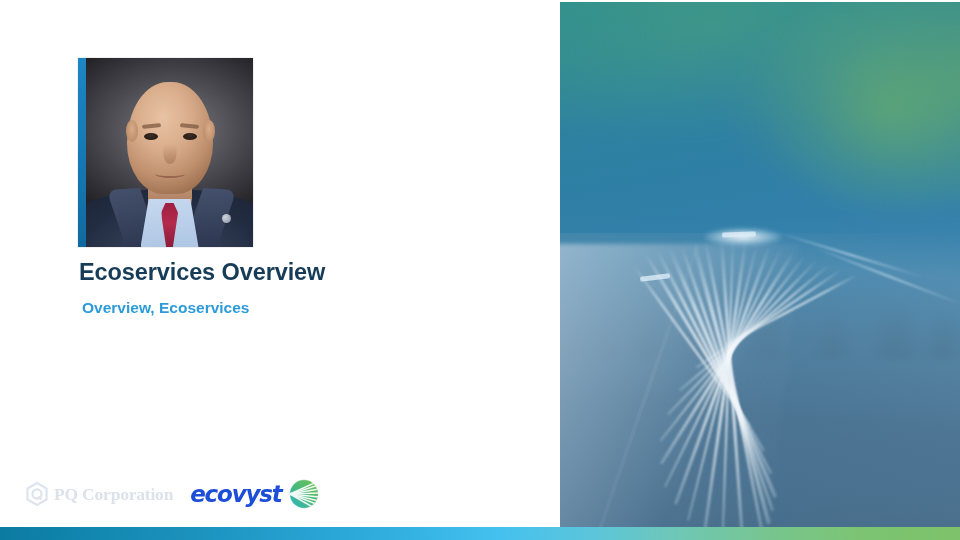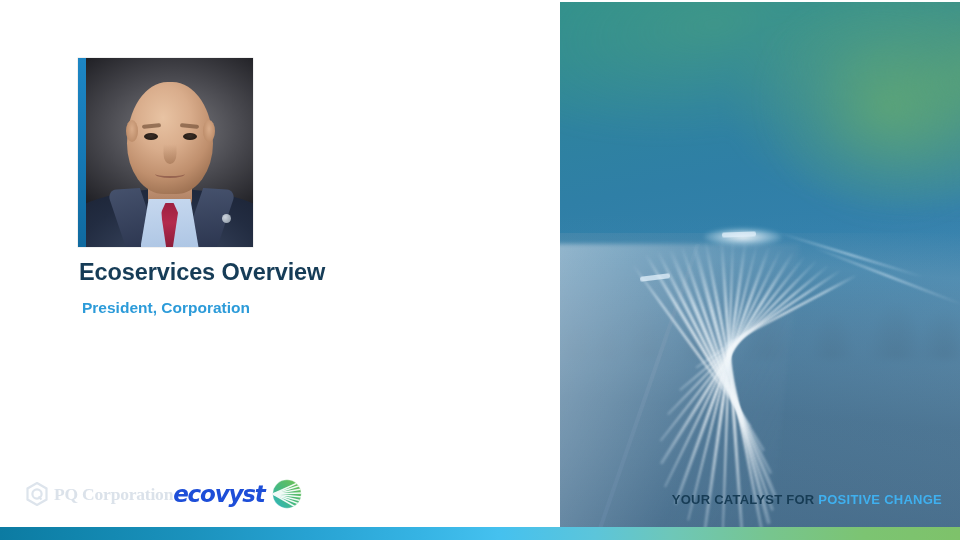--- a/index.html
+++ b/index.html
@@ -189,20 +189,21 @@
     white-space: nowrap;
   }
 
   
   #logo-bar {
     position: absolute;
     left: 26px;
     bottom: 30px;
     display: flex;
     align-items: center;
+    gap: 17px;
     justify-content: space-between;
   }
   #pq-logo {
     display: flex;
     align-items: center;
     gap: 6px;
     opacity: 1;
   }
   #pq-mark { display: block; }
   #pq-wordmark {
@@ -414,21 +415,21 @@
         <div class="eye-r"></div>
         <div class="nose"></div>
         <div class="mouth"></div>
         <div class="pin"></div>
       </div>
     </div>
 
     <div id="title-block">
       <h1 id="slide-title">Ecoservices Overview</h1>
       <div id="presenter-block">
-        <p id="presenter-role">President, Corporation</p>
+        <p id="presenter-role">Overview, Ecoservices</p>
       </div>
     </div>
 
     <div id="logo-bar">
 
       <div id="pq-logo">
         <svg id="pq-mark" width="22" height="24" viewBox="0 0 22 24">
           <polygon points="11,1 20.5,6.5 20.5,17.5 11,23 1.5,17.5 1.5,6.5" fill="none" stroke="#dde4ec" stroke-width="2.2"></polygon>
           <circle cx="11" cy="12" r="4.6" fill="none" stroke="#dde4ec" stroke-width="2.2"></circle>
           <line x1="12.6" y1="14.4" x2="15.4" y2="17.6" stroke="#dde4ec" stroke-width="2.2"></line>
@@ -499,21 +500,17 @@
     <div class="trail" style="left:55%; top:47%;   width:2px; height:265px; transform:rotate(26deg);"></div>
     <div class="trail" style="left:58%; top:47.6%; width:3px; height:250px; transform:rotate(32deg);"></div>
     <div class="trail" style="left:61%; top:48.4%; width:2px; height:235px; transform:rotate(38deg);"></div>
     <div class="trail" style="left:64%; top:49.2%; width:2px; height:215px; transform:rotate(44deg);"></div>
     <div class="trail" style="left:67%; top:50%;  width:2px; height:195px; transform:rotate(50deg);"></div>
     <div class="trail" style="left:70%; top:51%;  width:2px; height:175px; transform:rotate(56deg);"></div>
     <div class="trail" style="left:74%; top:52%;  width:2px; height:150px; transform:rotate(62deg);"></div>
 
     <div class="haze"></div>
 
-    <div id="tagline">
-      <span id="tagline-primary">YOUR CATALYST FOR</span>
-      <span id="tagline-accent">POSITIVE CHANGE</span>
-    </div>
   </div>
 
   <div id="bottom-bar"></div>
 
 </div>
 
 </body></html>

